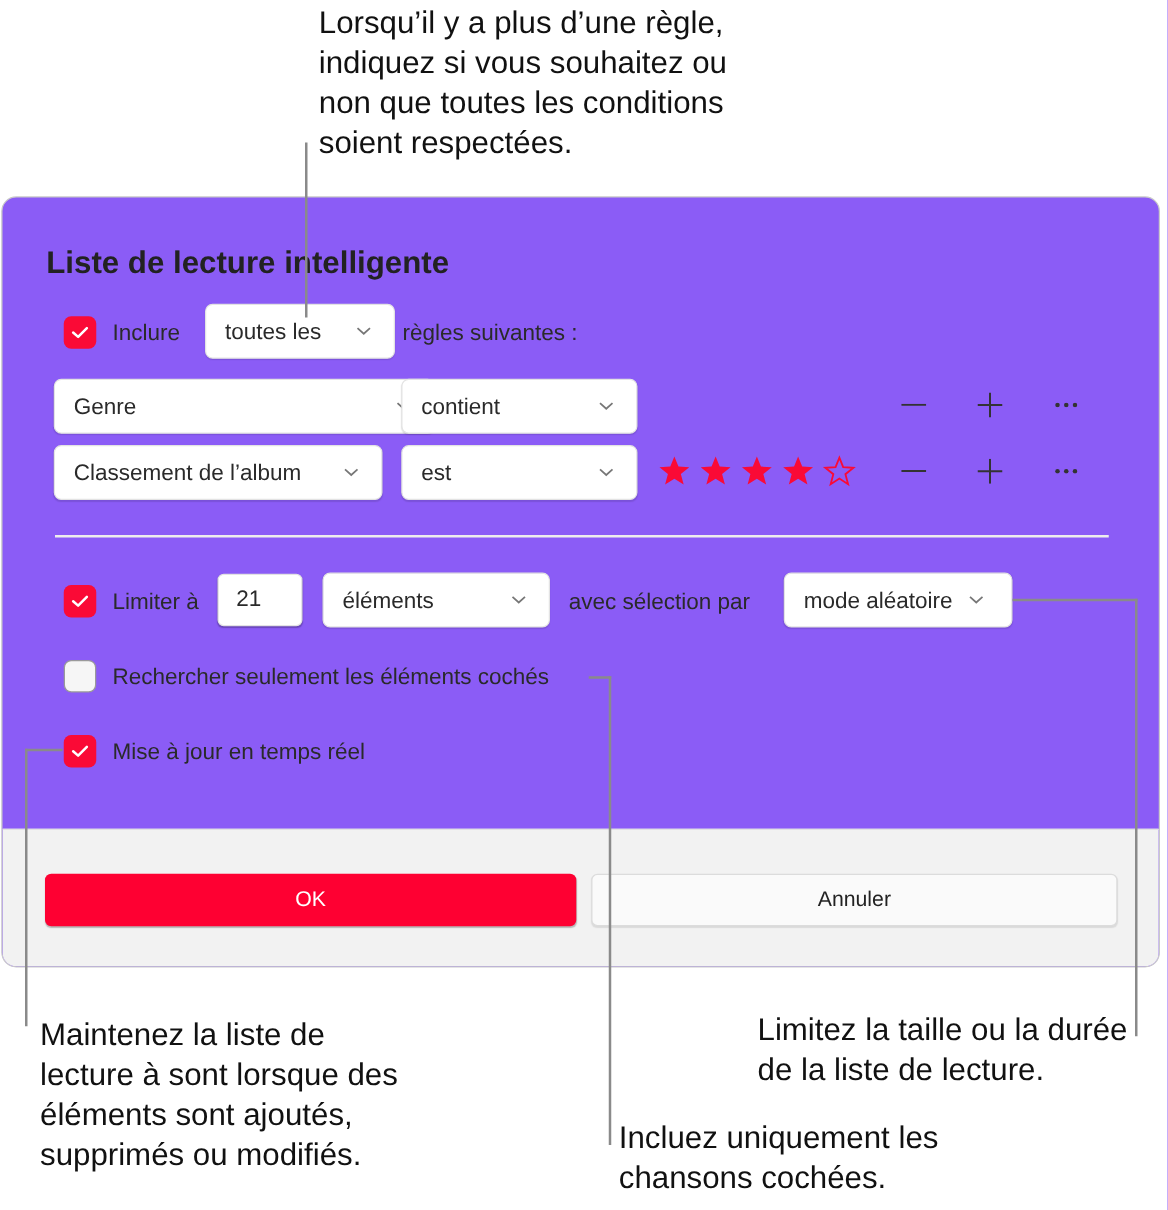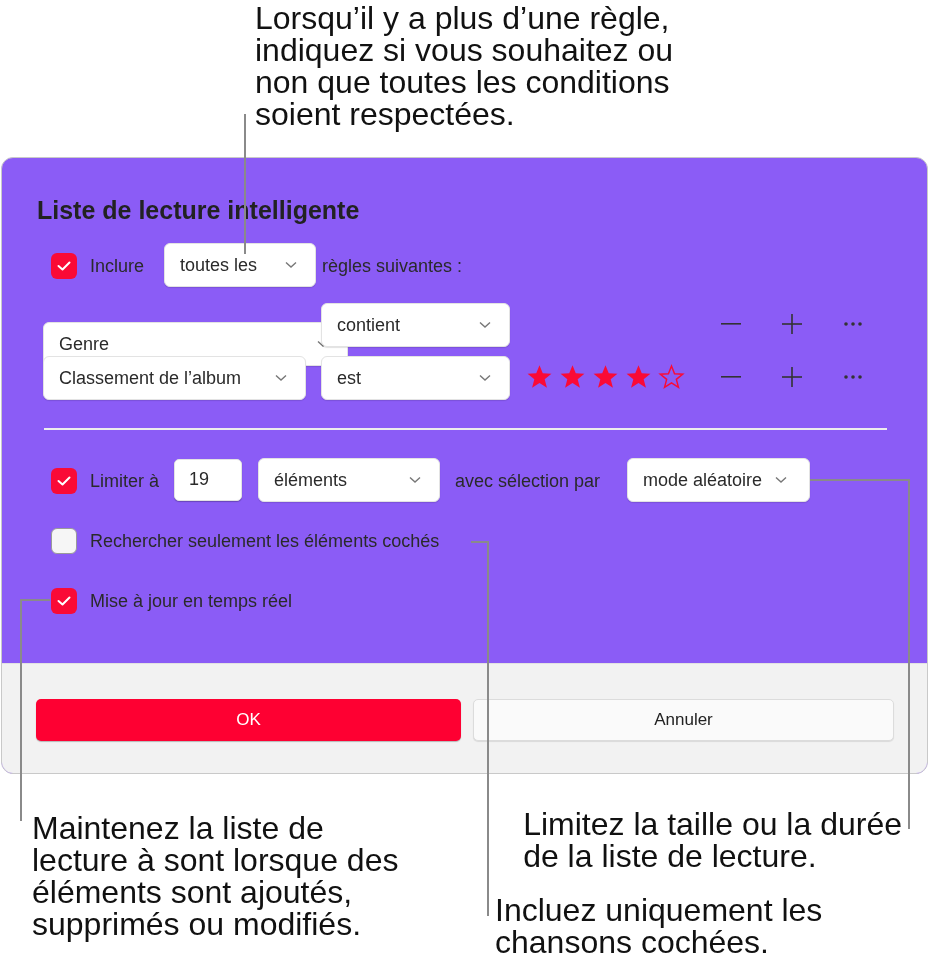--- a/index.html
+++ b/index.html
@@ -1,18 +1,18 @@
 <!DOCTYPE html>
 <html><head>
 <meta charset="utf-8">
 <style>
   html, body { margin:0; padding:0; }
   body { width:934px; height:968px; position:relative; background:#ffffff; overflow:hidden;
          font-family:"Liberation Sans", "DejaVu Sans", sans-serif; color:#1d1d1f; }
-  .callout-text { position:absolute; font-size:32px; line-height:32px; color:#111; }
+  .callout-text { position:absolute; font-size:25px; line-height:32px; color:#111; }
   .line { position:absolute; background:#8a8a8a; }
 
   .dialog { position:absolute; left:1px; top:157px; width:927px; height:617px; border:1px solid #c9c9c9;
             border-radius:12px; background:#8b5cf6; overflow:hidden; box-sizing:border-box; }
   .footer { position:absolute; left:0; right:0; top:505px; bottom:0; background:#f2f2f2; border-top:1px solid #e2e2e2; }
 
   .title { position:absolute; left:35px; top:38px; font-size:25px; font-weight:bold; color:#222; }
 
   .checkbox { position:absolute; width:26px; height:26px; border-radius:6px; box-sizing:border-box;
               display:flex; align-items:center; justify-content:center; }
@@ -62,21 +62,21 @@
   </div>
   <div class="label" style="left:88px; top:98px;">Inclure</div>
   <div class="select" style="left:162px; top:85px; width:152px;">
     <span class="txt">toutes les</span>
     <svg class="chev" viewBox="0 0 12 8">
         <path d="M1 1.5 L6 6 L11 1.5" fill="none" stroke="#777" stroke-width="1.4"></path>
       </svg>
   </div>
   <div class="label" style="left:320px; top:98px;">règles suivantes :</div>
 
-  <div class="select" style="left:41px; top:145px; width:305px;margin-top:19px;">
+  <div class="select" style="left:41px; top:145px; width:305px;">
     <span class="txt">Genre</span>
     <svg class="chev" viewBox="0 0 12 8">
         <path d="M1 1.5 L6 6 L11 1.5" fill="none" stroke="#777" stroke-width="1.4"></path>
       </svg>
   </div>
   <div class="select" style="left:319px; top:145px; width:189px;">
     <span class="txt">contient</span>
     <svg class="chev" viewBox="0 0 12 8">
         <path d="M1 1.5 L6 6 L11 1.5" fill="none" stroke="#777" stroke-width="1.4"></path>
       </svg>
@@ -149,21 +149,21 @@
   </div>
 
   <div class="separator"></div>
 
   <div class="checkbox on" style="left:49px; top:310px;">
     <svg width="14" height="10" viewBox="0 0 14 10">
         <path d="M1.5 5 L5.5 8.5 L12.5 1.5" fill="none" stroke="#fff" stroke-width="2" stroke-linecap="round" stroke-linejoin="round"></path>
       </svg>
   </div>
   <div class="label" style="left:88px; top:313px;">Limiter à</div>
-  <div class="field" style="left:172px; top:301px; width:68px;">19</div>
+  <div class="field" style="left:172px; top:301px; width:68px;">21</div>
   <div class="select" style="left:256px; top:300px; width:182px;">
     <span class="txt">éléments</span>
     <svg class="chev" viewBox="0 0 12 8">
         <path d="M1 1.5 L6 6 L11 1.5" fill="none" stroke="#777" stroke-width="1.4"></path>
       </svg>
   </div>
   <div class="label" style="left:453px; top:313px;">avec sélection par</div>
   <div class="select" style="left:625px; top:300px; width:183px;">
     <span class="txt">mode aléatoire</span>
     <svg class="chev" viewBox="0 0 12 8" style="margin-right:22px;">

